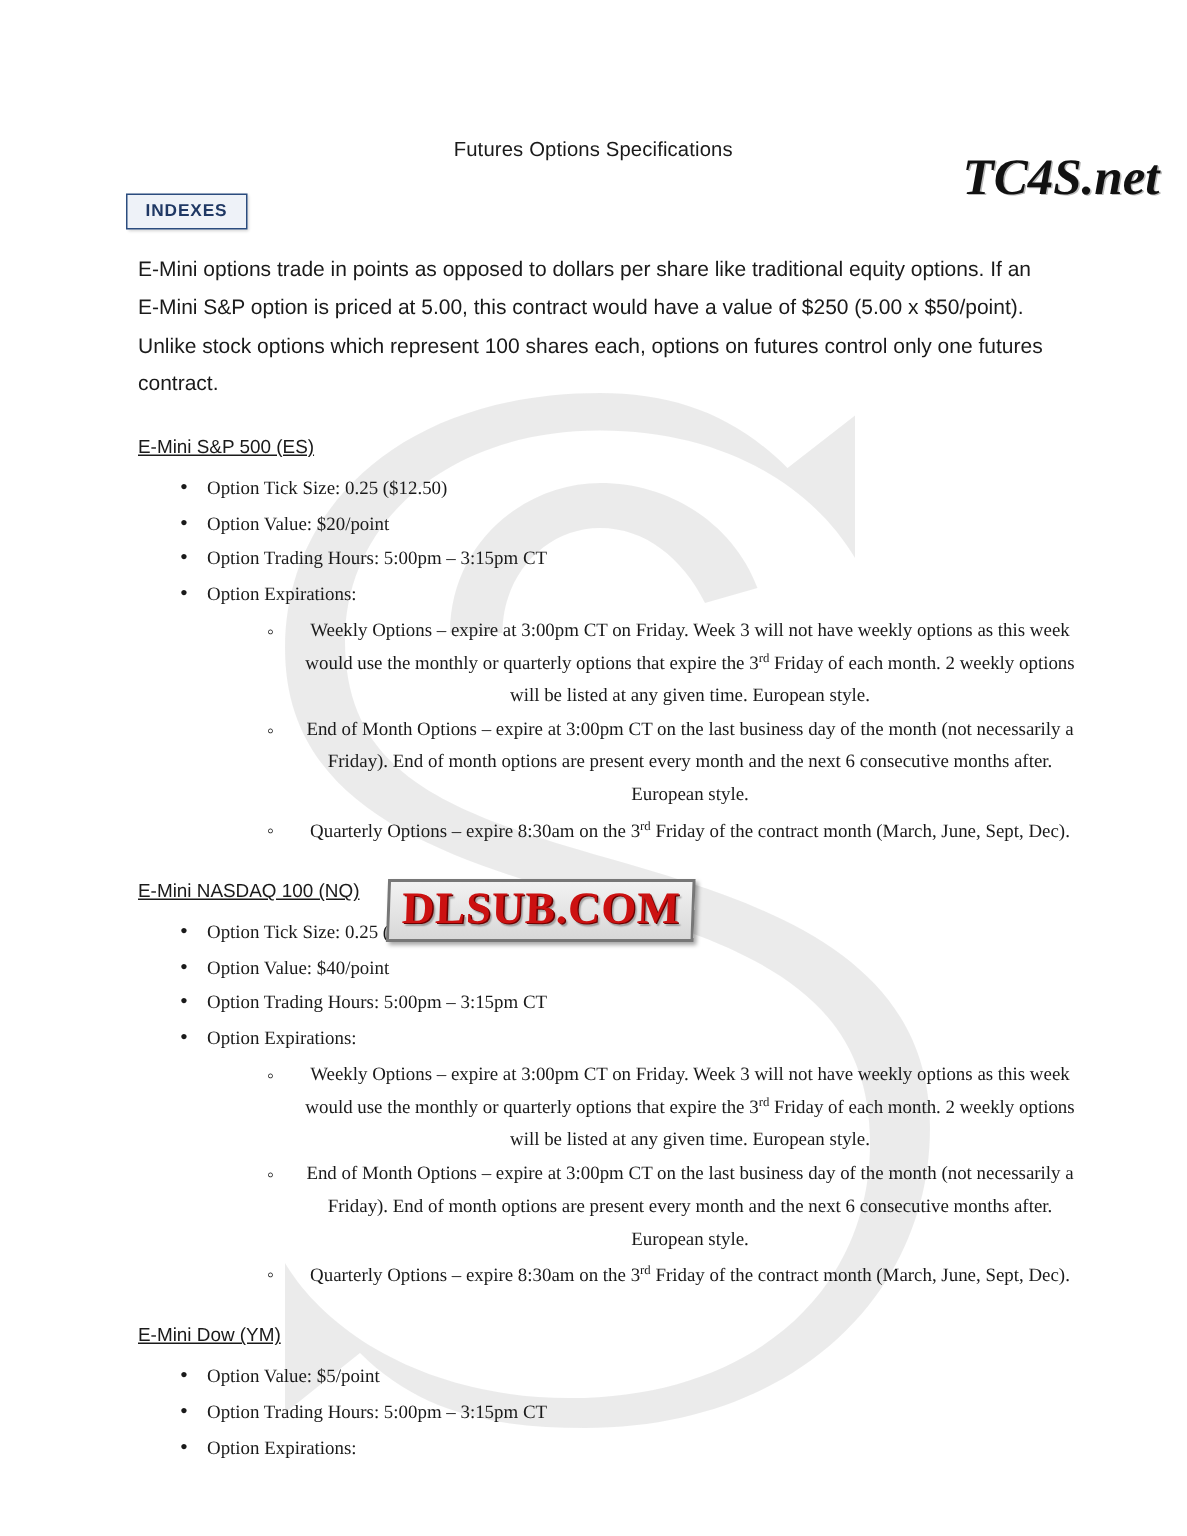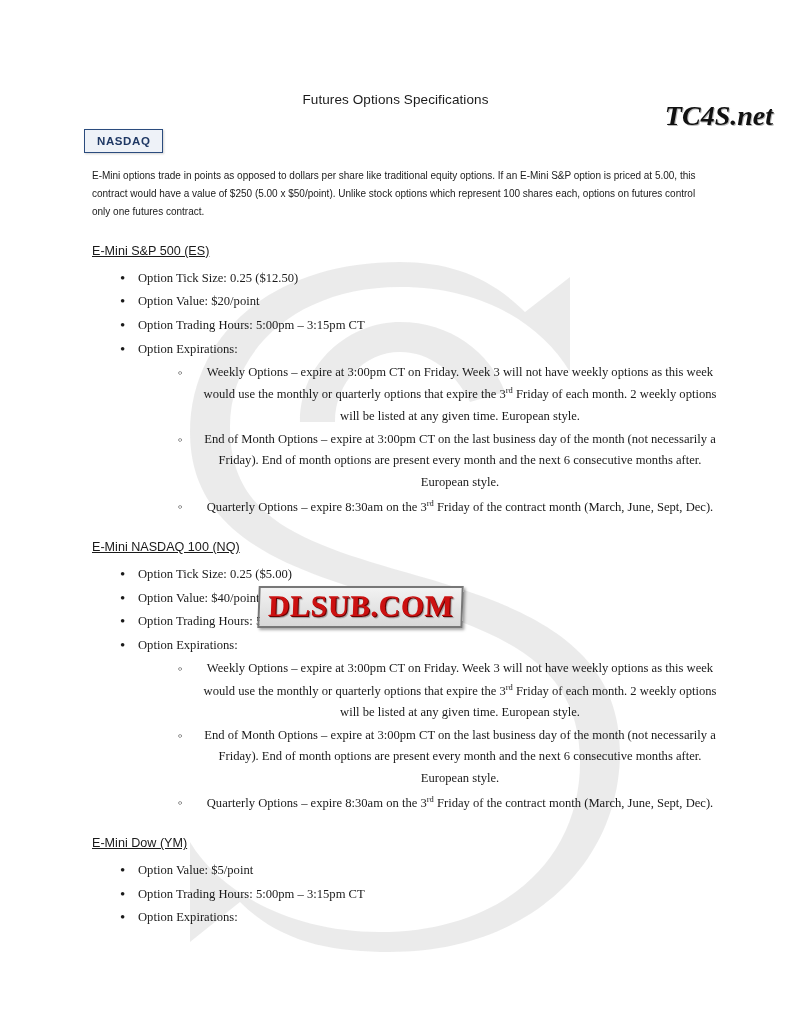--- a/index.html
+++ b/index.html
@@ -37,21 +37,21 @@
     position: relative;
     z-index: 2;
   }
   .brand-top {
     position: absolute;
     top: 8px;
     right: 18px;
     font-family: "Liberation Serif", serif;
     font-weight: bold;
     font-style: italic;
-    font-size: 28px;
+    font-size: 34px;
     color: #111111;
     letter-spacing: 0px;
     z-index: 5;
     text-shadow: 1px 1px 0 #bbbbbb;
     margin-left: 32px;
   }
   .doc-title {
     text-align: center;
     font-size: 13.5px;
     font-weight: normal;
@@ -65,21 +65,21 @@
     border: 1px solid #2b4c7e;
     background: #eef2f8;
     color: #1f3864;
     font-size: 11.5px;
     font-weight: bold;
     letter-spacing: 0.6px;
     box-shadow: 1px 1px 2px rgba(0,0,0,0.18);
   }
   .para {
     margin: 14px 92px 0 92px;
-    font-size: 10px;
+    font-size: 14px;
     line-height: 1.82;
     color: #1a1a1a;
     text-align: left;
   }
   .subhead {
     margin: 22px 12px 0 92px;
     font-size: 12.6px;
     font-weight: normal;
     text-decoration: underline;
   }
@@ -156,21 +156,21 @@
     <path d="M250 20 C120 20 40 95 40 190 C40 300 150 330 250 360 C350 390 430 420 430 520 C430 620 350 690 230 690 C140 690 70 650 40 600 L40 700 L90 660 C130 700 180 710 240 710 C380 710 470 620 470 510 C470 395 360 360 255 330 C150 300 80 275 80 185 C80 105 150 45 250 45 C330 45 390 80 420 130 L420 35 L375 70 C340 35 300 20 250 20 Z" fill="#d9d9d9"></path>
     <path d="M150 180 C150 120 200 80 250 80 C300 80 340 110 355 150 L320 160 C305 130 280 110 250 110 C215 110 185 140 185 180 Z" fill="#d9d9d9"></path>
   </svg>
 
   <div class="brand-top">TC4S.net</div>
 
   <div class="content">
 
     <div class="doc-title">Futures Options Specifications</div>
 
-    <div class="section-badge">NASDAQ</div>
+    <div class="section-badge">INDEXES</div>
 
     <div class="para">E-Mini options trade in points as opposed to dollars per share like traditional equity options. If an E-Mini S&amp;P option is priced at 5.00, this contract would have a value of $250 (5.00 x $50/point). Unlike stock options which represent 100 shares each, options on futures control only one futures contract.</div>
 
     
     <div class="subhead">E-Mini S&amp;P 500 (ES)</div>
     <ul class="bullets">
       <li>Option Tick Size:  0.25 ($12.50)</li>
       <li>Option Value:  $20/point</li>
       <li>Option Trading Hours:  5:00pm – 3:15pm CT</li>
       <li>

